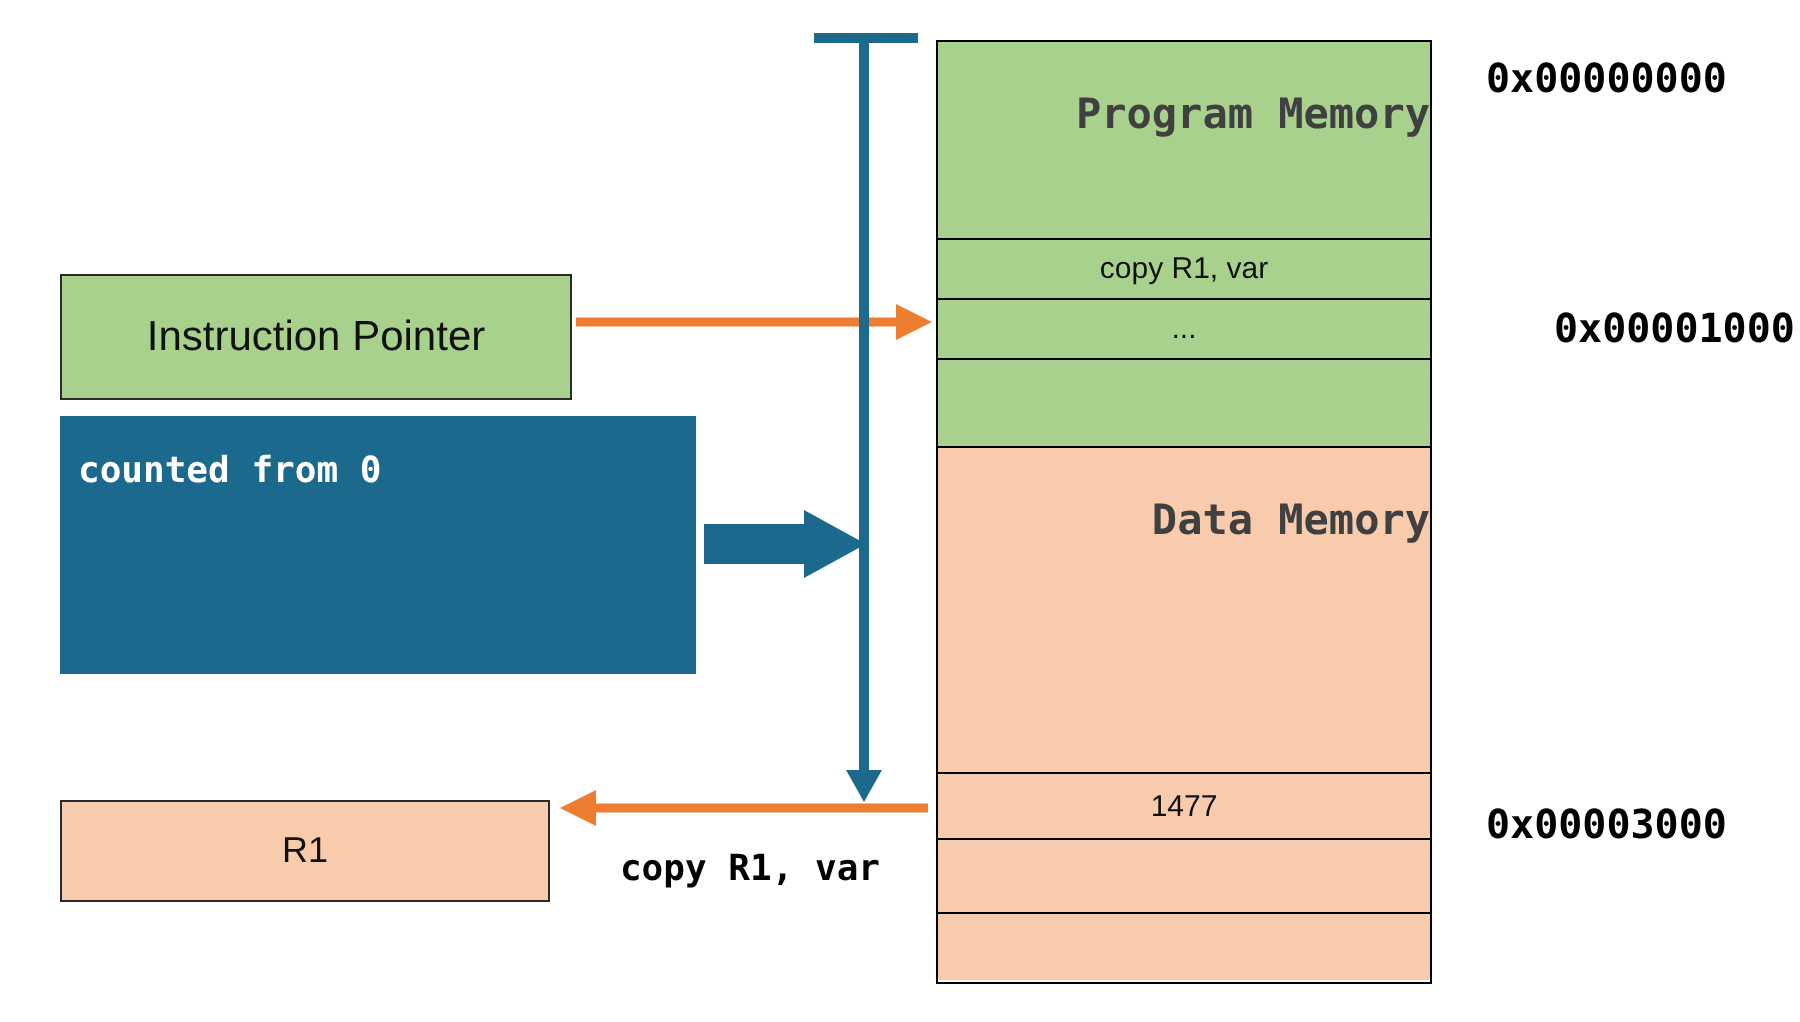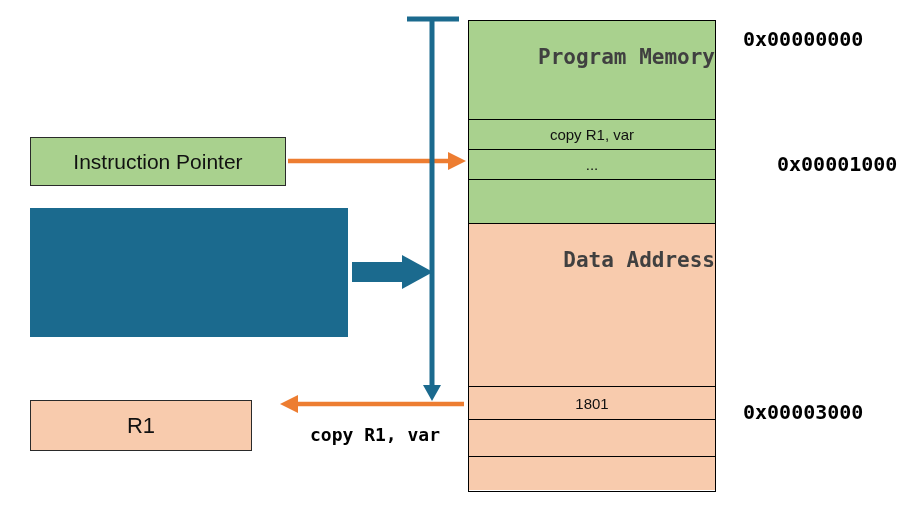--- a/index.html
+++ b/index.html
@@ -28,34 +28,34 @@
   }
 
   
   .addr{
     font-family:"DejaVu Sans Mono",monospace;font-weight:bold;
     font-size:20px;left:743px;white-space:nowrap;color:#000;text-align:center;
   }
 
   
   #ip-box{
-    left:30px;top:137px;width:256px;height:49px;background:var(--green);
+    left:30px;top:137px;width:256px;height:63px;background:var(--green);
     border:1.3px solid #2a2a2a;box-sizing:border-box;
     display:flex;align-items:center;justify-content:center;font-size:21px;color:#111;
   }
   #note-box{
     left:30px;top:208px;width:318px;height:129px;background:var(--teal);
     color:#fff;box-sizing:border-box;padding:13px 0 0 9px;
     font-family:"DejaVu Sans Mono",monospace;font-weight:bold;
     font-size:18px;line-height:30px;white-space:nowrap;
   }
   #r1-box{
-    left:30px;top:400px;width:222px;height:51px;background:var(--peach);
+    left:30px;top:400px;width:245px;height:51px;background:var(--peach);
     border:1.3px solid #2a2a2a;box-sizing:border-box;
-    display:flex;align-items:center;justify-content:center;font-size:22px;color:#111;
+    display:flex;align-items:center;justify-content:center;font-size:18px;color:#111;
   }
   #copy-label{
     left:286px;top:424px;width:178px;text-align:center;
     font-family:"DejaVu Sans Mono",monospace;font-weight:bold;
     font-size:18px;white-space:nowrap;color:#000;
   }
 
   
   svg.overlay{position:absolute;left:0;top:0;pointer-events:none;}
   .orange-stroke{stroke:var(--orange);}
@@ -71,38 +71,39 @@
     <div class="section-title">Program Memory</div>
   </div>
   <div class="seg green line" style="top:98px;height:30px;">
     <div class="cell-text">copy R1, var</div>
   </div>
   <div class="seg green line" style="top:128px;height:30px;">
     <div class="cell-text">...</div>
   </div>
   <div class="seg green line" style="top:158px;height:44px;"></div>
   <div class="seg peach line" style="top:202px;height:163px;">
-    <div class="section-title">Data Address</div>
+    <div class="section-title">Data Memory</div>
   </div>
   <div class="seg peach line" style="top:365px;height:33px;">
-    <div class="cell-text">1801</div>
+    <div class="cell-text">1477</div>
   </div>
   <div class="seg peach line" style="top:398px;height:37px;"></div>
   <div class="seg peach line" style="top:435px;height:34px;"></div>
 </div>
 
 <div class="abs addr" style="top:27px;">0x00000000</div>
 <div class="abs addr" style="top:152px;margin-left:34px;">0x00001000</div>
 <div class="abs addr" style="top:400px;">0x00003000</div>
 
 <div class="abs" id="ip-box">
   <span>Instruction Pointer</span>
 </div>
 
 <div class="abs" id="note-box">
+  <div>counted from 0</div>
 </div>
 
 <div class="abs" id="r1-box">
   <span>R1</span>
 </div>
 
 <div class="abs" id="copy-label">copy R1, var</div>
 
 <svg class="overlay" width="900" height="511" viewBox="0 0 900 511">
 

